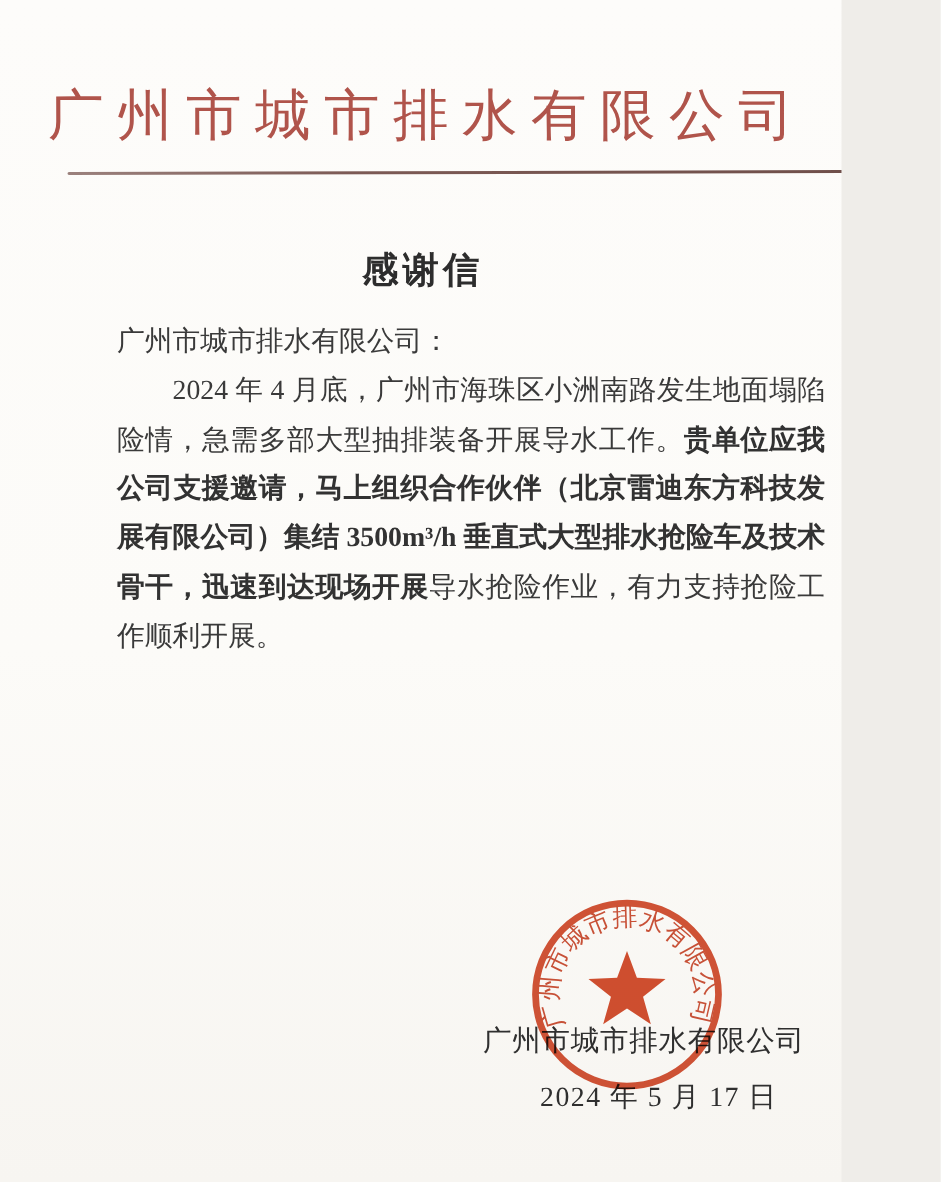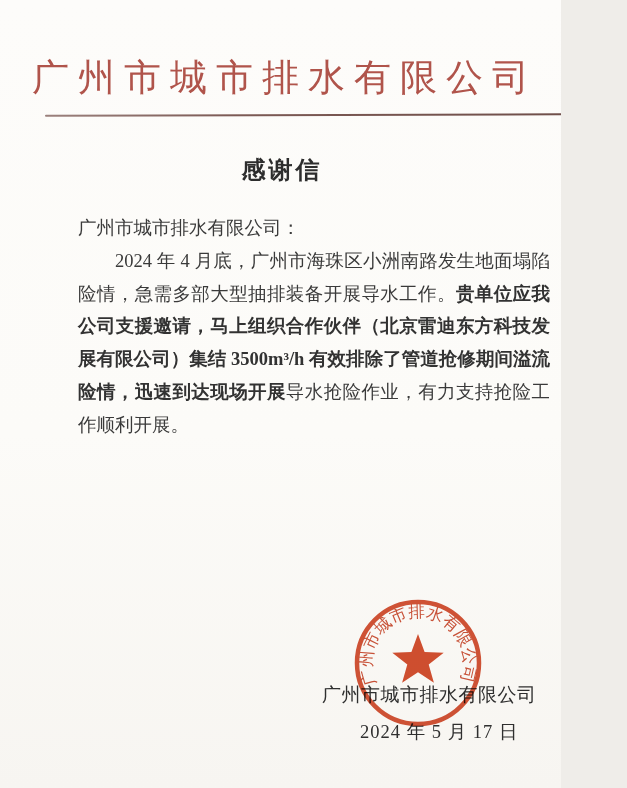--- a/index.html
+++ b/index.html
@@ -19,21 +19,21 @@
     text-indent:9px; 
     white-space:nowrap;
   }
   .rule{
     position:absolute;left:45px;top:114px;width:543px;height:2px;
     background:linear-gradient(90deg,#9b817d 0%,#7c5a55 35%,#6f4f4a 100%);
     transform:rotate(-0.15deg);
     border-radius:1px;
   }
   .title{
-    position:absolute;top:154px;left:0;width:100%;
+    position:absolute;top:164px;left:0;width:100%;
     text-align:center;font-size:24px;font-weight:bold;color:#2d2d2d;
     letter-spacing:3px;text-indent:3px;
   }
   .body-text{
     position:absolute;left:78px;top:212px;width:472px;
     font-size:18.5px;line-height:32.8px;color:#3a3a3a;
     text-align:justify;
   }
   .salutation{text-indent:0;}
   .para{text-indent:2em;}
@@ -64,21 +64,21 @@
 
   <div class="letterhead">广州市城市排水有限公司</div>
 
   <div class="rule"></div>
 
   <div class="title">感谢信</div>
 
   <div class="body-text">
     <div class="salutation">广州市城市排水有限公司：</div>
     <div id="paragraphs">
-        <div class="para"><span class="seg">2024 年 4 月底，广州市海珠区小洲南路发生地面塌陷险情，急需多部大型抽排装备开展导水工作。</span><span class="seg-bold">贵单位应我公司支援邀请，马上组织合作伙伴（北京雷迪东方科技发展有限公司）集结 3500m³/h 有效排除了管道抢修期间溢流险情，迅速到达现场开展</span><span class="seg">导水抢险作业，有力支持抢险工作顺利开展。</span></div>
+        <div class="para"><span class="seg">2024 年 4 月底，广州市海珠区小洲南路发生地面塌陷险情，急需多部大型抽排装备开展导水工作。</span><span class="seg-bold">贵单位应我公司支援邀请，马上组织合作伙伴（北京雷迪东方科技发展有限公司）集结 3500m³/h 垂直式大型排水抢险车及技术骨干，迅速到达现场开展</span><span class="seg">导水抢险作业，有力支持抢险工作顺利开展。</span></div>
       </div>
   </div>
 
   <div class="signature">广州市城市排水有限公司</div>
 
   <div class="sign-date">2024 年 5 月 17 日</div>
 
   <svg class="seal" viewBox="0 0 136 136">
     <circle cx="68" cy="68" r="61" fill="none" stroke="#cf4526" stroke-width="4.5"></circle>
     <path id="sealArc" d="M 28.2 91 A 46 46 0 1 1 107.8 91" fill="none"></path>

